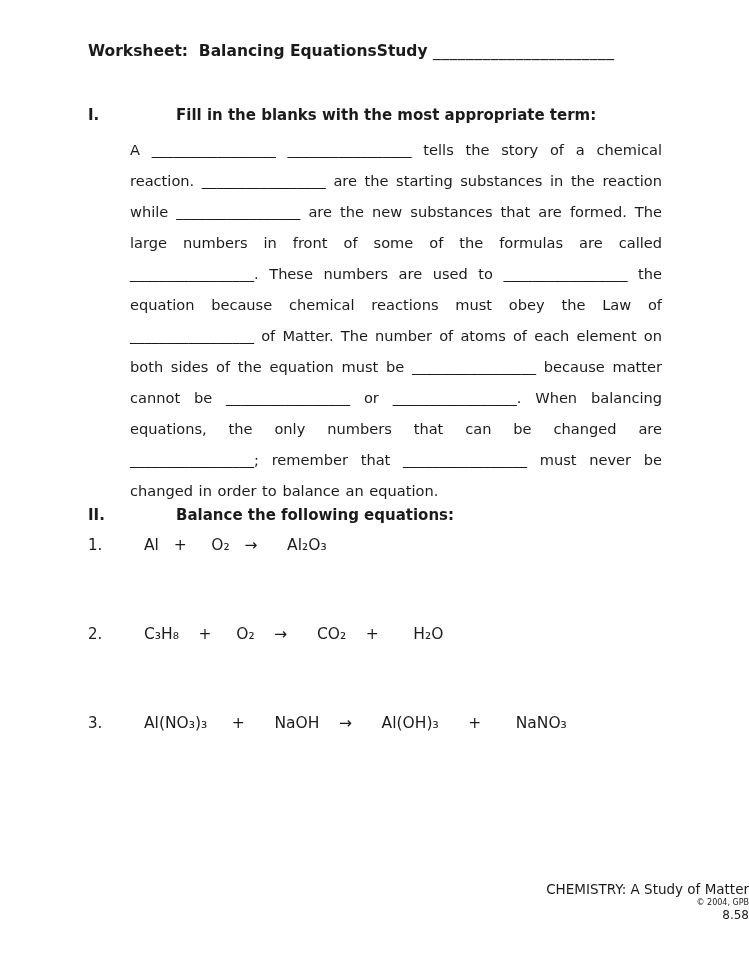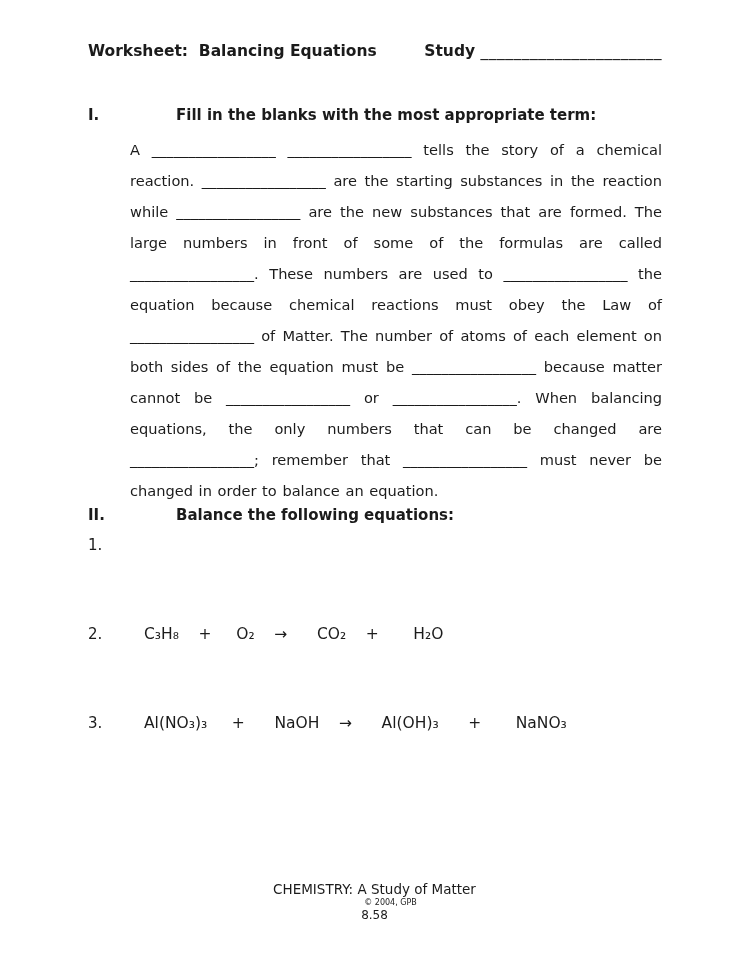--- a/index.html
+++ b/index.html
@@ -13,21 +13,20 @@
     height: 970px;
     box-sizing: border-box;
     background: #ffffff;
     padding: 42px 87px 0 88px;
     font-family: "DejaVu Sans", "Liberation Sans", sans-serif;
     color: #1b1b1b;
     overflow: hidden;
   }
   .header-row {
     display: flex;
-    justify-content: space-between;
     align-items: baseline;
     margin-bottom: 46px;
   }
   .worksheet-title {
     font-weight: bold;
     font-size: 15.5px;
     white-space: pre;
   }
   .name-area {
     font-size: 15.5px;
@@ -78,21 +77,21 @@
   .equation-text {
     white-space: pre;
     font-size: 15.5px;
   }
 
   .footer {
     position: absolute;
     left: 0;
     right: 0;
     bottom: 47px;
-    text-align: center;
+    text-align: right;
     line-height: 1.25;
   }
   .footer-series {
     font-size: 13.5px;
   }
   .footer-copyright {
     font-size: 8px;
     padding-left: 32px;
   }
   .footer-page-number {
@@ -118,20 +117,21 @@
 
   <div class="section-row">
     <span class="section-numeral">II.</span>
     <span class="section-heading">Balance the following equations:</span>
   </div>
 
   <div class="problems">
 
     <div class="problem-row">
       <span class="problem-number">1.</span>
+      <span class="equation-text">Al   +     O₂   →      Al₂O₃</span>
     </div>
 
     <div class="problem-row">
       <span class="problem-number">2.</span>
       <span class="equation-text">C₃H₈    +     O₂    →      CO₂    +       H₂O</span>
     </div>
 
     <div class="problem-row">
       <span class="problem-number">3.</span>
       <span class="equation-text">Al(NO₃)₃     +      NaOH    →      Al(OH)₃      +       NaNO₃</span>

